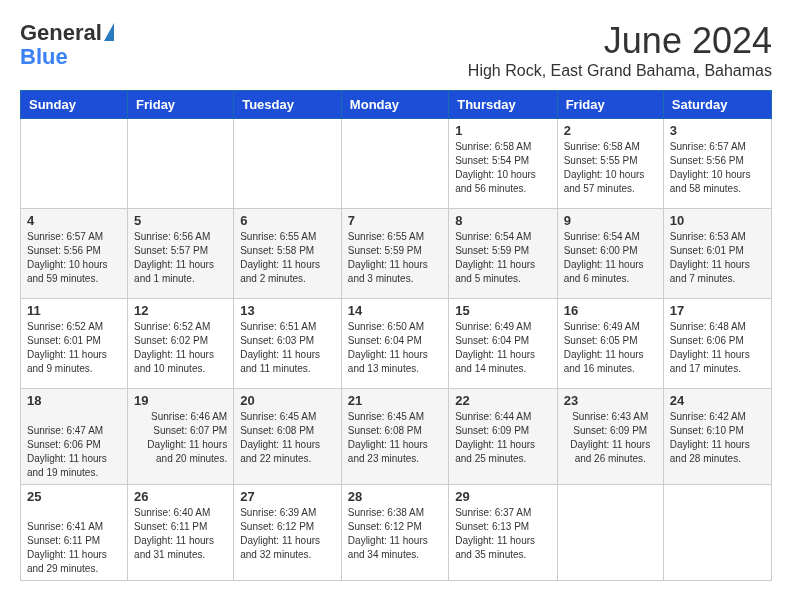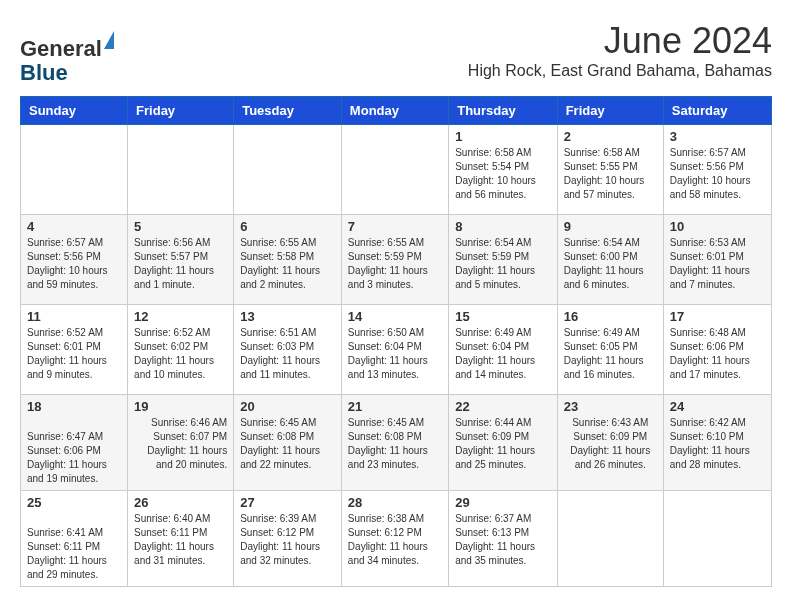--- a/index.html
+++ b/index.html
@@ -21,22 +21,22 @@
       flex-direction: column;
       align-items: flex-start;
     }
     .logo-text {
       display: flex;
       align-items: center;
       font-size: 22px;
       font-weight: bold;
       color: #333;
     }
-    .logo-general { color: #333; margin-top: 16px; }
-    .logo-blue { color: #0c4a6e; }
+    .logo-general { color: #333; }
+    .logo-blue { color: #3b82f6; }
     .logo-triangle {
       width: 0;
       height: 0;
       border-left: 10px solid transparent;
       border-bottom: 18px solid #2a7abf;
       margin-left: 2px;
       margin-bottom: 2px;
     }
     .title-area {
       text-align: right;

